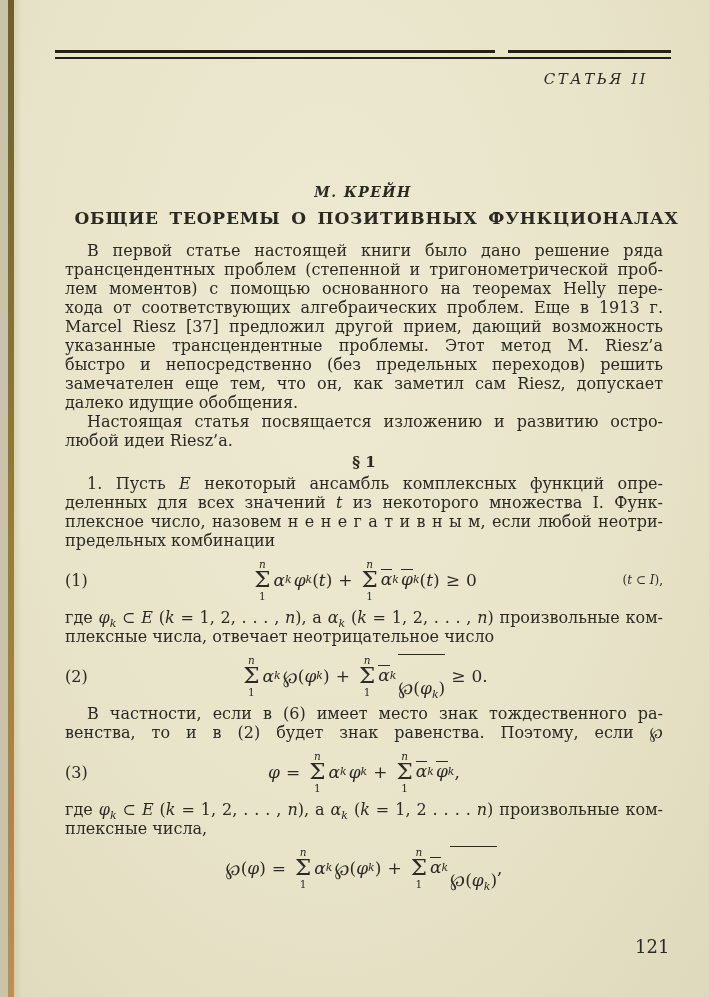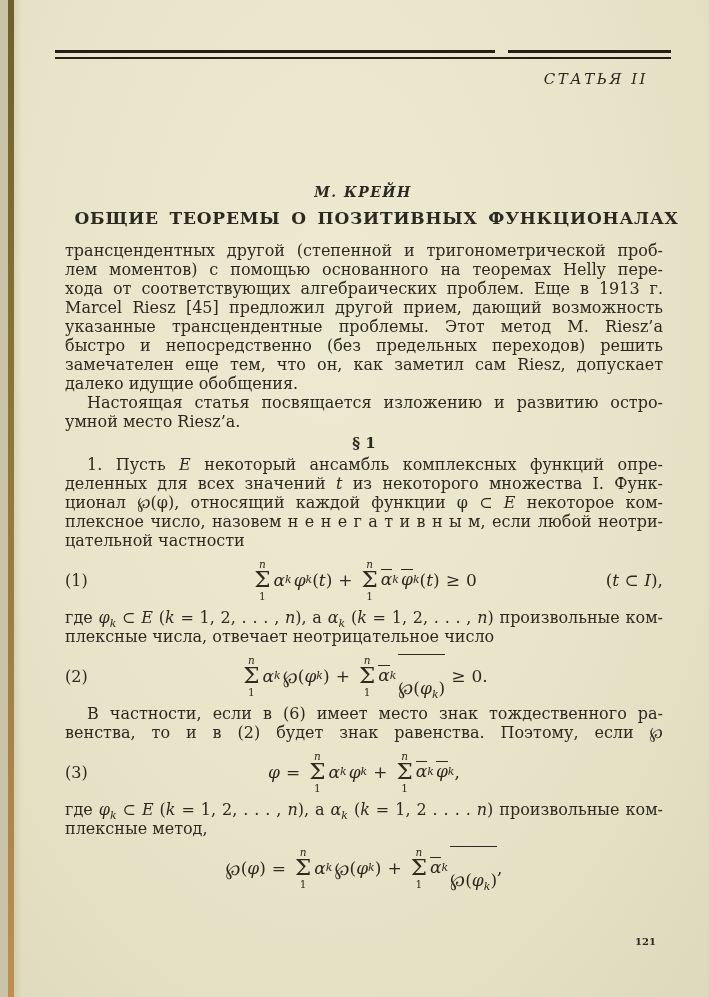--- a/index.html
+++ b/index.html
@@ -25,73 +25,73 @@
   .para{font-size:16px;line-height:19px;}
   .tline{text-align:justify;}
   .tline.just{text-align-last:justify;}
   .tline.ind{text-indent:22px;}
   .para i, .fann i, .article-label i{font-style:italic;}
   sub{font-size:11px;line-height:0;font-style:italic;}
   .section{text-align:center;font-weight:bold;font-size:15px;margin:3px 0 2px;line-height:19px;}
   .formula{position:relative;display:flex;justify-content:center;align-items:center;
     min-height:50px;margin:5px 0 3px;}
   .fnum{position:absolute;left:0;top:50%;transform:translateY(-50%);font-size:16px;}
-  .fann{position:absolute;right:0;top:50%;transform:translateY(-50%);font-size:17px;}
+  .fann{position:absolute;right:0;top:50%;transform:translateY(-50%);font-size:12px;}
   .fbody{display:inline-flex;align-items:center;font-size:17px;}
   .sum{display:inline-flex;flex-direction:column;align-items:center;margin:0 3px;line-height:1;}
   .sum .t{font-size:10.5px;font-style:italic;margin-bottom:-1px;}
   .sum .g{font-size:23px;line-height:1;}
   .sum .b{font-size:10.5px;}
   .it{font-style:italic;}
   .rm{font-style:normal;}
   .fr{font-size:18px;}
   .op{margin:0 6px;}
   .thin{display:inline-block;width:2px;}
   .bar{display:inline-block;border-top:1px solid #2b2a21;padding-top:1px;margin-top:-2px;line-height:1.05;}
   .ov{display:inline-block;border-top:1px solid #2b2a21;padding-top:20px;}
-  .pagenum{position:absolute;top:936px;left:627px;font-size:10px;font-weight:bold;}
+  .pagenum{position:absolute;top:936px;left:627px;font-size:18px;}
 </style>
 </head>
 <body>
 
 <div class="page">
   <div class="spine"></div>
   <div class="edge"></div>
 
   <div class="rule">
     <div class="r1"></div>
     <div class="r2"></div>
   </div>
 
   <div class="article-label">СТАТЬЯ II</div>
   <div class="author">М. КРЕЙН</div>
   <h1 class="title">ОБЩИЕ ТЕОРЕМЫ О ПОЗИТИВНЫХ ФУНКЦИОНАЛАХ</h1>
 
   <div class="content">
     <div class="para">
-        <div class="tline just">трансцендентных другой (степенной и тригонометрической проб-</div>
+        <div class="tline just ind">В первой статье настоящей книги было дано решение ряда</div>
+        <div class="tline just">трансцендентных проблем (степенной и тригонометрической проб-</div>
         <div class="tline just">лем моментов) с помощью основанного на теоремах Helly пере-</div>
         <div class="tline just">хода от соответствующих алгебраических проблем. Еще в 1913 г.</div>
-        <div class="tline just">Marcel Riesz [45] предложил другой прием, дающий возможность</div>
+        <div class="tline just">Marcel Riesz [37] предложил другой прием, дающий возможность</div>
         <div class="tline just">указанные трансцендентные проблемы. Этот метод М. Riesz’a</div>
         <div class="tline just">быстро и непосредственно (без предельных переходов) решить</div>
         <div class="tline just">замечателен еще тем, что он, как заметил сам Riesz, допускает</div>
         <div class="tline">далеко идущие обобщения.</div>
       </div>
     <div class="para">
         <div class="tline just ind">Настоящая статья посвящается изложению и развитию остро-</div>
-        <div class="tline">умной место Riesz’a.</div>
+        <div class="tline">любой идеи Riesz’a.</div>
       </div>
     <div class="section">§ 1</div>
     <div class="para">
         <div class="tline just ind">1. Пусть <i>Е</i> некоторый ансамбль комплексных функций опре-</div>
         <div class="tline just">деленных для всех значений <i>t</i> из некоторого множества I. Функ-</div>
-        <div class="tline just">ционал ℘(φ), относящий каждой функции φ ⊂ <i>Е</i> некоторое ком-</div>
         <div class="tline just">плексное число, назовем н е н е г а т и в н ы м, если любой неотри-</div>
-        <div class="tline">цательной частности</div>
+        <div class="tline">предельных комбинации</div>
       </div>
 
     <div class="formula">
       <span class="fnum">(1)</span>
       <span class="fbody">
           <span class="sum">
             <span class="t">n</span>
             <span class="g">Σ</span>
             <span class="b">1</span>
           </span>
@@ -189,21 +189,21 @@
           <sub>k</sub>
           <span class="thin"></span>
           <span class="it bar">φ</span>
           <sub>k</sub>
           <span class="rm"> ,</span>
         </span>
     </div>
 
     <div class="para">
         <div class="tline just">где <i>φ<sub>k</sub></i> ⊂ <i>E</i> (<i>k</i> = 1, 2, . . . , <i>n</i>), а <i>α<sub>k</sub></i> (<i>k</i> = 1, 2 . . . . <i>n</i>) произвольные ком-</div>
-        <div class="tline">плексные метод,</div>
+        <div class="tline">плексные числа,</div>
       </div>
 
     <div class="formula">
       <span class="fnum"></span>
       <span class="fbody">
           <span class="fr">℘</span>
           <span class="rm">(</span>
           <span class="it">φ</span>
           <span class="rm">)</span>
           <span class="op">=</span>

